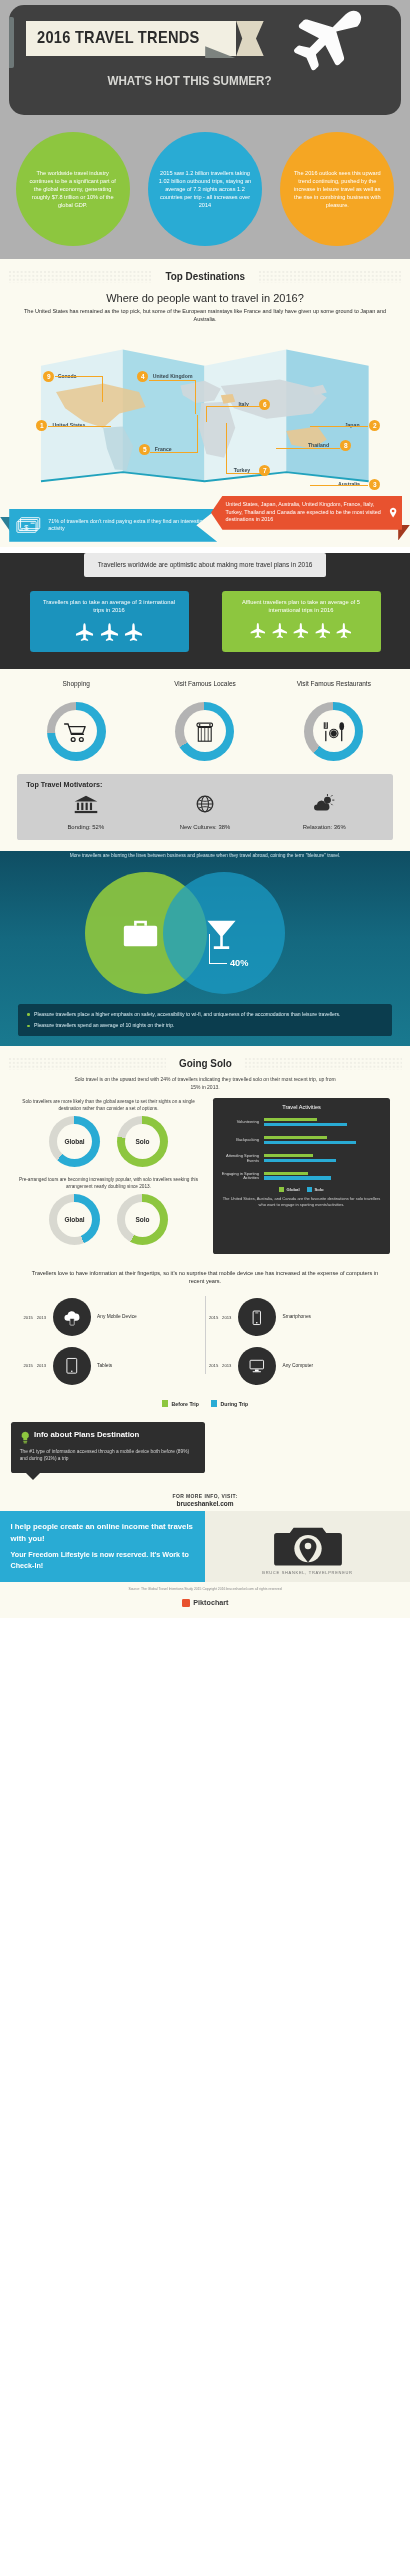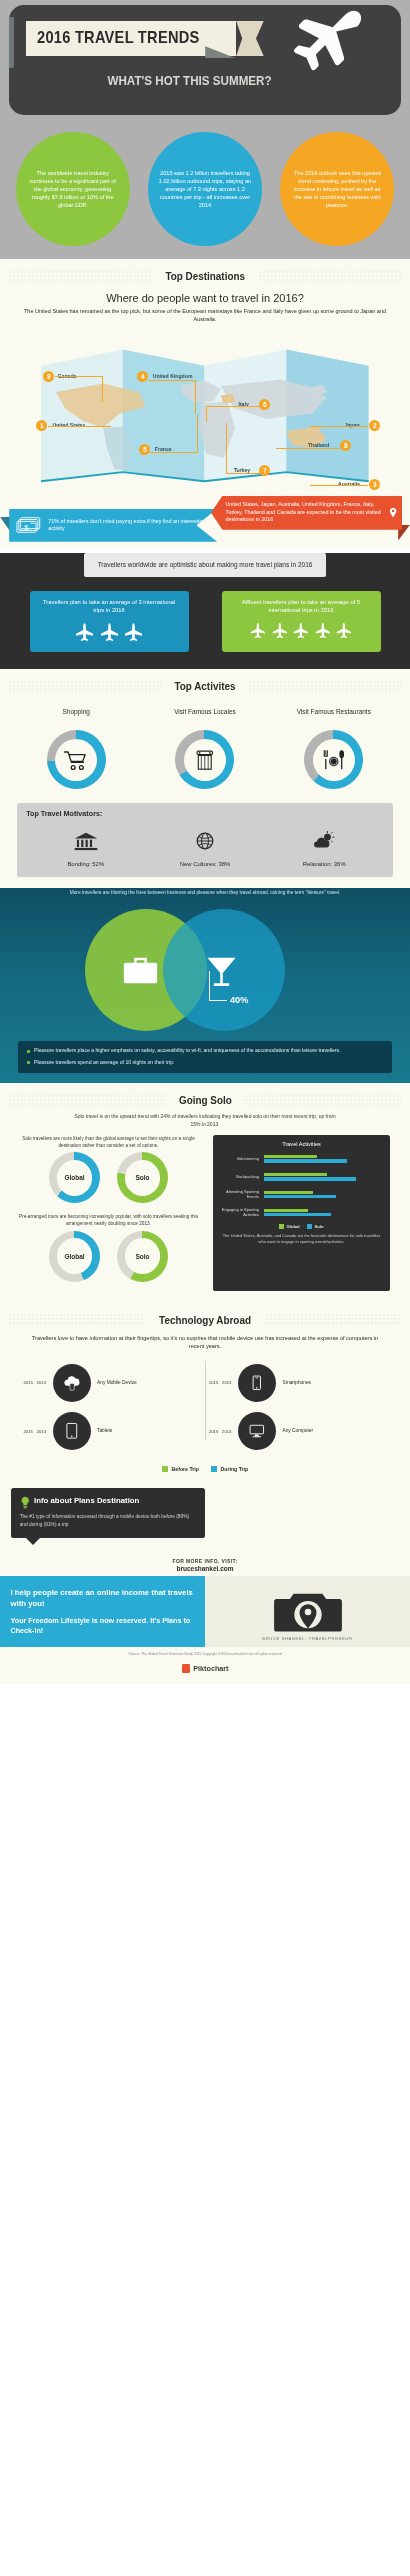--- a/index.html
+++ b/index.html
@@ -274,21 +274,21 @@
   
   .motiv {
     margin: 9.2px 17px 0 17px;
     background: #cfcfcf;
     border-radius: 2.6px;
     padding: 6.5px 9.2px 9.2px 9.2px;
   }
   .motiv h3 {
     font-family: "Liberation Sans Narrow","Liberation Sans", sans-serif;
     font-size: 7.2px; font-weight: bold; color: #2b2b2b;
-    margin-bottom: 12px;
+    margin-bottom: 4px;
   }
   .motiv-row { display: flex; justify-content: space-around; align-items: flex-end; }
   .motiv-item { text-align: center; width: 98px; }
   .motiv-item svg { width: 26px; height: 22px; display:block; margin: 0 auto 3.9px auto; }
   .motiv-item span { font-size: 5.9px; color: #2b2b2b; }
 
   
   .wop {
     background: linear-gradient(180deg,#0f4e63 0%, #14687f 45%, #19798f 100%);
     padding-bottom: 10.5px;
@@ -643,25 +643,20 @@
             </svg>
           <svg viewBox="0 0 64 64">
               <path d="M32 4c-3 0-4 6-4 14v6L6 36v6l22-5v12l-7 5v4l11-3 11 3v-4l-7-5V37l22 5v-6l-22-12v-6c0-8-1-14-4-14z"></path>
             </svg>
         </div>
       </div>
     </div>
   </div>
 
   <div class="band-cream">
-    <div class="sec-title">
-      <div class="dots"></div>
-      <h2>Top Activites</h2>
-      <div class="dots"></div>
-    </div>
 
     <div class="acts">
       <div class="act">
         <div class="act-label">Shopping</div>
         <div class="donut" style="background:conic-gradient(#29abd4 0% 74%, #b3b3b3 74% 100%)">
           <div class="hole">
             <svg viewBox="0 0 64 64">
               <path d="M6 14h8l8 24h28" fill="none" stroke="#222" stroke-width="3" stroke-linecap="round"></path>
               <path d="M16 20h38l-6 16H22" fill="none" stroke="#222" stroke-width="3" stroke-linejoin="round"></path>
               <circle cx="26" cy="50" r="4.5" fill="none" stroke="#222" stroke-width="3"></circle>
@@ -841,25 +836,20 @@
               <i style="background:#29abd4"></i>
               <b>Solo</b>
             </span>
         </div>
         <div class="solo-foot">The United States, Australia, and Canada are the favourite destinations for solo travellers who want to engage in sporting events/activities.</div>
       </div>
     </div>
   </div>
 
   <div class="band-cream">
-    <div class="sec-title">
-      <div class="dots"></div>
-      <h2>Technology Abroad</h2>
-      <div class="dots"></div>
-    </div>
     <div class="tech-lead">Travellers love to have information at their fingertips, so it's no surprise that mobile device use has increased at the expense of computers in recent years.</div>
 
     <div class="tech-grid">
       <div class="tech-divider"></div>
 
       <div class="tech-row">
         <div class="tech-cell">
           <div class="tech-pcts">
             <span>2015</span>
             <span>2013</span>
@@ -946,21 +936,21 @@
   </div>
 
   <div class="footer-more">
     <div class="ttl">FOR MORE INFO, VISIT:</div>
     <div class="url">bruceshankel.com</div>
   </div>
 
   <div class="promo">
     <div class="promo-left">
       <p>I help people create an online income that travels with you!</p>
-      <p class="small">Your Freedom Lifestyle is now reserved. It's Plans to Check-In!</p>
+      <p class="small">Your Freedom Lifestyle is now reserved. It's Work to Check-In!</p>
     </div>
     <div class="promo-right">
       <svg viewBox="0 0 128 92">
         <path d="M16 26h20l6-8h44l6 8h20a4 4 0 014 4v42a4 4 0 01-4 4H16a4 4 0 01-4-4V30a4 4 0 014-4z" fill="#2e2e2e"></path>
         <circle cx="64" cy="50" r="21" fill="#efeee3"></circle>
         <path d="M64 34c-7.2 0-13 5.8-13 13 0 9.4 13 24 13 24s13-14.6 13-24c0-7.2-5.8-13-13-13z" fill="#2e2e2e"></path>
         <circle cx="64" cy="46" r="5" fill="#efeee3"></circle>
       </svg>
       <div class="brand">BRUCE SHANKEL, TRAVELPRENEUR</div>
     </div>

